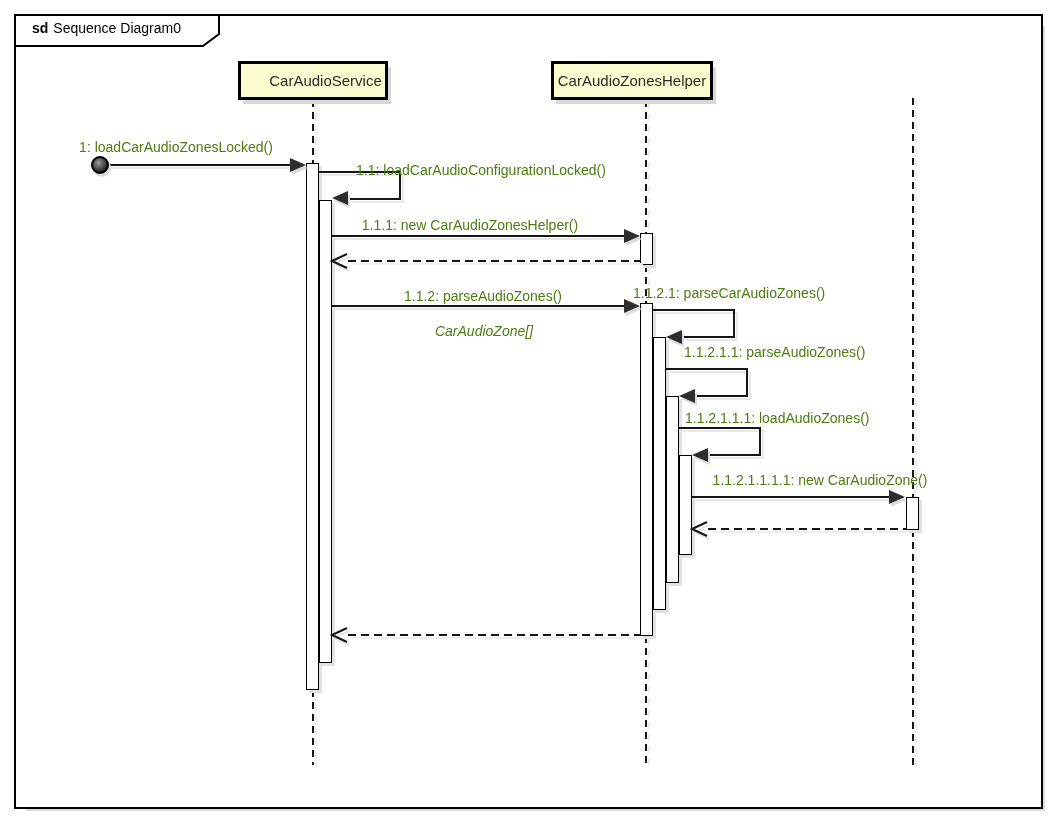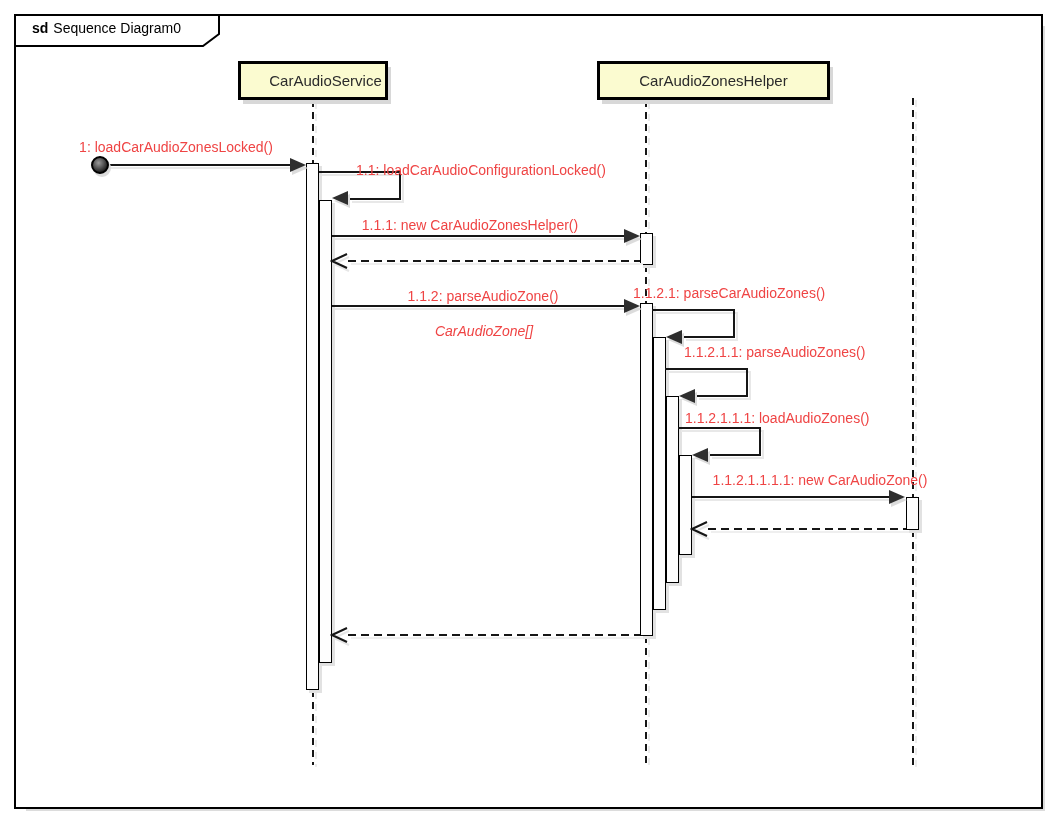--- a/index.html
+++ b/index.html
@@ -42,21 +42,21 @@
     position:absolute; width:0; height:0; z-index:4;
     border-top:7px solid transparent; border-bottom:7px solid transparent;
     border-left:16px solid #2e2e2e; filter:drop-shadow(2px 3px 0 #dcdcdc);
   }
   .arrow-l {
     position:absolute; width:0; height:0; z-index:4;
     border-top:7px solid transparent; border-bottom:7px solid transparent;
     border-right:16px solid #2e2e2e; filter:drop-shadow(2px 3px 0 #dcdcdc);
   }
   .openarrow { position:absolute; z-index:4; filter:drop-shadow(2px 3px 0 #e6e6e6); }
-  .mlabel { position:absolute; font-size:14px; color:#ef4444; white-space:nowrap; z-index:4; }
+  .mlabel { position:absolute; font-size:14px; color:#4d7c0f; white-space:nowrap; z-index:4; }
   .mlabel.center { text-align:center; }
   .found-dot {
     position:absolute; width:18px; height:18px; border-radius:50%;
     border:2.5px solid #000; box-sizing:border-box;
     background:radial-gradient(circle at 40% 35%, #9a9a9a, #1f1f1f 75%);
     z-index:4; filter:drop-shadow(2px 3px 0 #dcdcdc);
   }
 </style>
 </head>
 <body>
@@ -68,21 +68,21 @@
   <svg class="tab" width="208" height="34">
     <path d="M1,1 L205,1 L205,20 L189,32 L1,32 Z" fill="#ffffff" stroke="#000000" stroke-width="2"></path>
   </svg>
   <div class="tab-label">
     <span class="kw">sd</span><span>Sequence Diagram0</span>
   </div>
 
   <div class="head" style="left:238px; width:150px;padding-left:25px;">
     <span>CarAudioService</span>
   </div>
-  <div class="head" style="left:551px; width:233px;margin-left:46px;">
+  <div class="head" style="left:551px; width:162px;">
     <span>CarAudioZonesHelper</span>
   </div>
 
   <div class="lifeline" style="left:312px; top:100px; height:63px;"></div>
   <div class="lifeline" style="left:312px; top:690px; height:75px;"></div>
   <div class="lifeline" style="left:645px; top:100px; height:133px;"></div>
   <div class="lifeline" style="left:645px; top:265px; height:38px;"></div>
   <div class="lifeline" style="left:645px; top:636px; height:129px;"></div>
   <div class="lifeline" style="left:912px; top:98px;  height:399px;"></div>
   <div class="lifeline" style="left:912px; top:530px; height:235px;"></div>
@@ -109,21 +109,21 @@
 
   <div class="mlabel center" style="left:345px; top:217px; width:250px;">1.1.1: new CarAudioZonesHelper()</div>
   <div class="seg" style="left:332px; top:235px; width:292px;"></div>
   <div class="arrow-r" style="left:624px; top:229px;"></div>
 
   <div class="dashseg" style="left:348px; top:260px; width:292px;"></div>
   <svg class="openarrow" style="left:330px; top:253px;" width="18" height="16">
     <path d="M17,1 L2,8 L17,15" fill="none" stroke="#161616" stroke-width="2"></path>
   </svg>
 
-  <div class="mlabel center" style="left:358px; top:288px; width:250px;">1.1.2: parseAudioZone()</div>
+  <div class="mlabel center" style="left:358px; top:288px; width:250px;">1.1.2: parseAudioZones()</div>
   <div class="seg" style="left:332px; top:305px; width:292px;"></div>
   <div class="arrow-r" style="left:624px; top:299px;"></div>
 
   <div class="mlabel center" style="left:419px; top:323px; width:130px;font-style:italic;">CarAudioZone[]</div>
 
   <div class="mlabel" style="left:633px; top:285px;">1.1.2.1: parseCarAudioZones()</div>
   <div class="seg" style="left:652px; top:309px; width:83px;"></div>
   <div class="vseg" style="left:733px; top:309px; height:29px;"></div>
   <div class="seg" style="left:683px; top:336px; width:52px;"></div>
   <div class="arrow-l" style="left:666px; top:330px;"></div>

